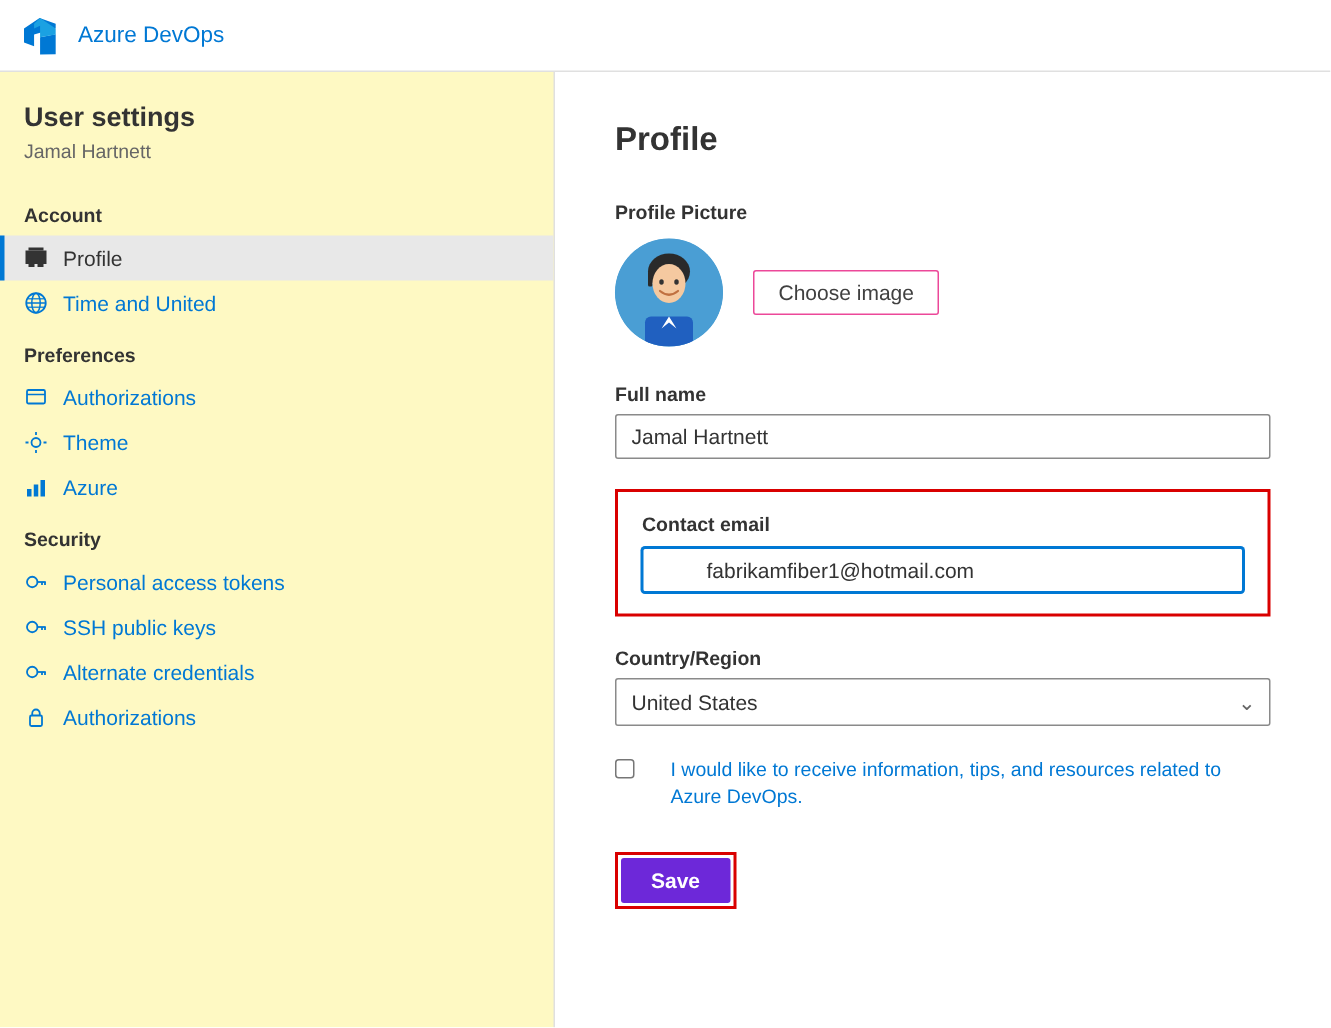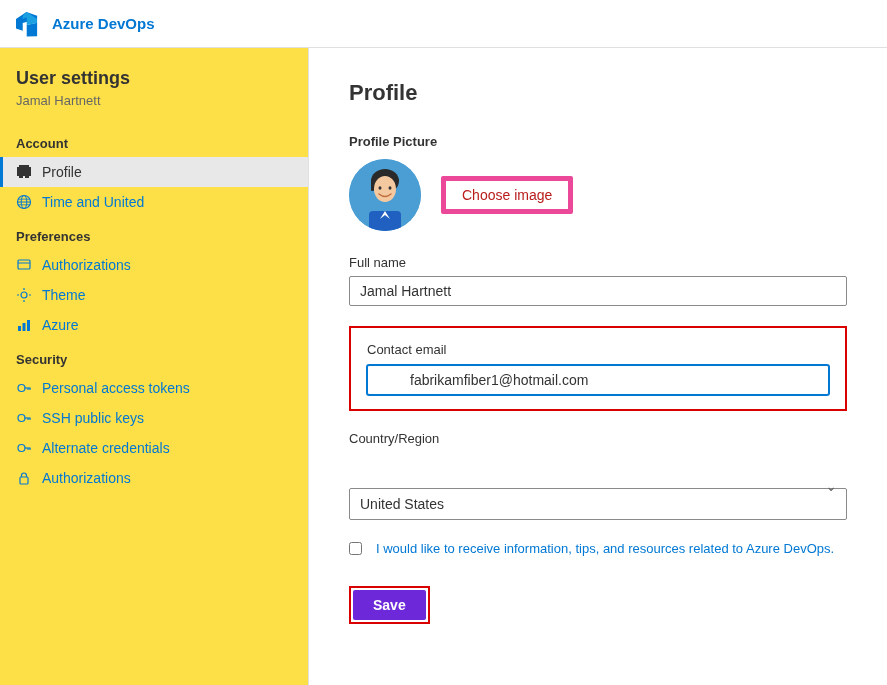--- a/index.html
+++ b/index.html
@@ -13,39 +13,39 @@
       display: flex;
       align-items: center;
       padding: 0 16px;
       flex-shrink: 0;
     }
     .topbar-logo {
       display: flex;
       align-items: center;
       gap: 8px;
       color: #0078d4;
-      font-weight: 700;
+      font-weight: 400;
       font-size: 15px;
     }
     .logo-icon {
       width: 28px;
       height: 28px;
     }
 
     
     .layout {
       display: flex;
       flex: 1;
       overflow: hidden;
     }
 
     
     .sidebar {
-      width: 309px;
-      background: #fde047;
+      width: 370px;
+      background: #fef9c3;
       border-right: 1px solid #e0e0e0;
       padding: 20px 0;
       flex-shrink: 0;
       overflow-y: auto;
     }
     .sidebar-title {
       font-size: 18px;
       font-weight: 700;
       color: #333;
       padding: 0 16px 4px 16px;
@@ -129,34 +129,34 @@
       background: #4a9ed4;
       overflow: hidden;
       display: flex;
       align-items: flex-end;
       justify-content: center;
       flex-shrink: 0;
     }
     .choose-image-btn {
       padding: 6px 16px;
       background: #fff;
-      border: 5px solid #ec4899;
+      border: 1px solid #ec4899;
       font-size: 14px;
-      color: #b91c1c;
+      color: #404040;
       cursor: pointer;
       border-radius: 2px;
     }
 
     
     .form-group {
       margin-bottom: 20px;
     }
     .field-label {
       font-size: 13px;
-      font-weight: 400;
+      font-weight: 700;
       color: #333;
       margin-bottom: 6px;
     }
     .text-input {
       width: 100%;
       max-width: 520px;
       padding: 6px 10px;
       font-size: 14px;
       border: 1px solid #8a8a8a;
       outline: none;
@@ -184,36 +184,35 @@
     .country-select {
       width: 100%;
       padding: 7px 36px 7px 10px;
       font-size: 14px;
       border: 1px solid #8a8a8a;
       border-radius: 2px;
       background: #fff;
       appearance: none;
       color: #333;
       cursor: pointer;
-      margin-top: 36px;
     }
     .select-chevron {
       position: absolute;
       right: 10px;
       top: 50%;
       transform: translateY(-50%);
       pointer-events: none;
       color: #666;
     }
 
     
     .checkbox-row {
       display: flex;
       align-items: flex-start;
-      gap: 14px;
+      gap: 24px;
       max-width: 520px;
       margin-bottom: 28px;
     }
     .checkbox-row input[type="checkbox"] {
       margin-top: 2px;
       flex-shrink: 0;
     }
     .checkbox-label {
       font-size: 13px;
       color: #0078d4;

